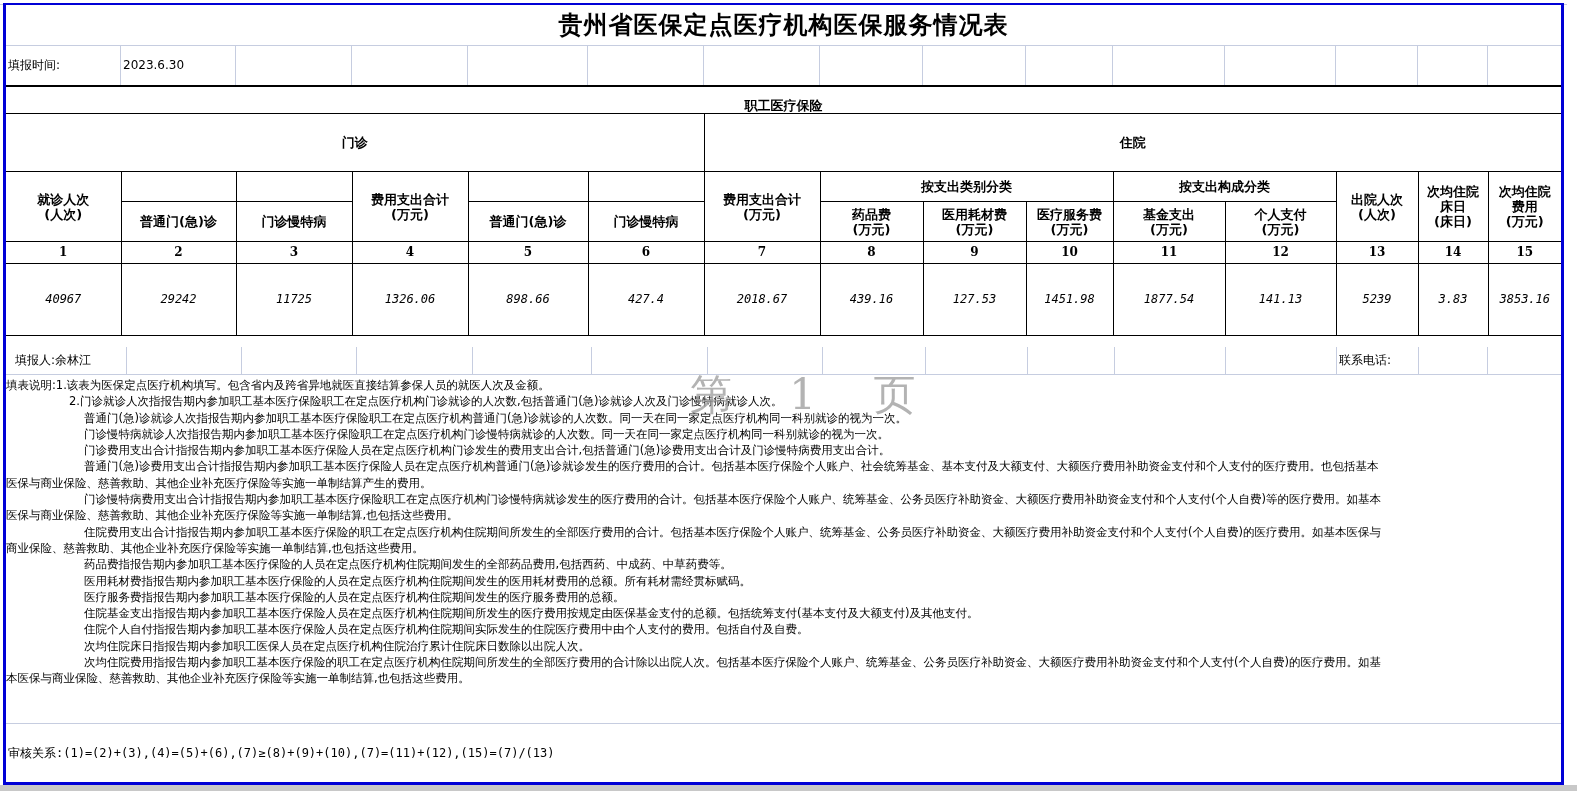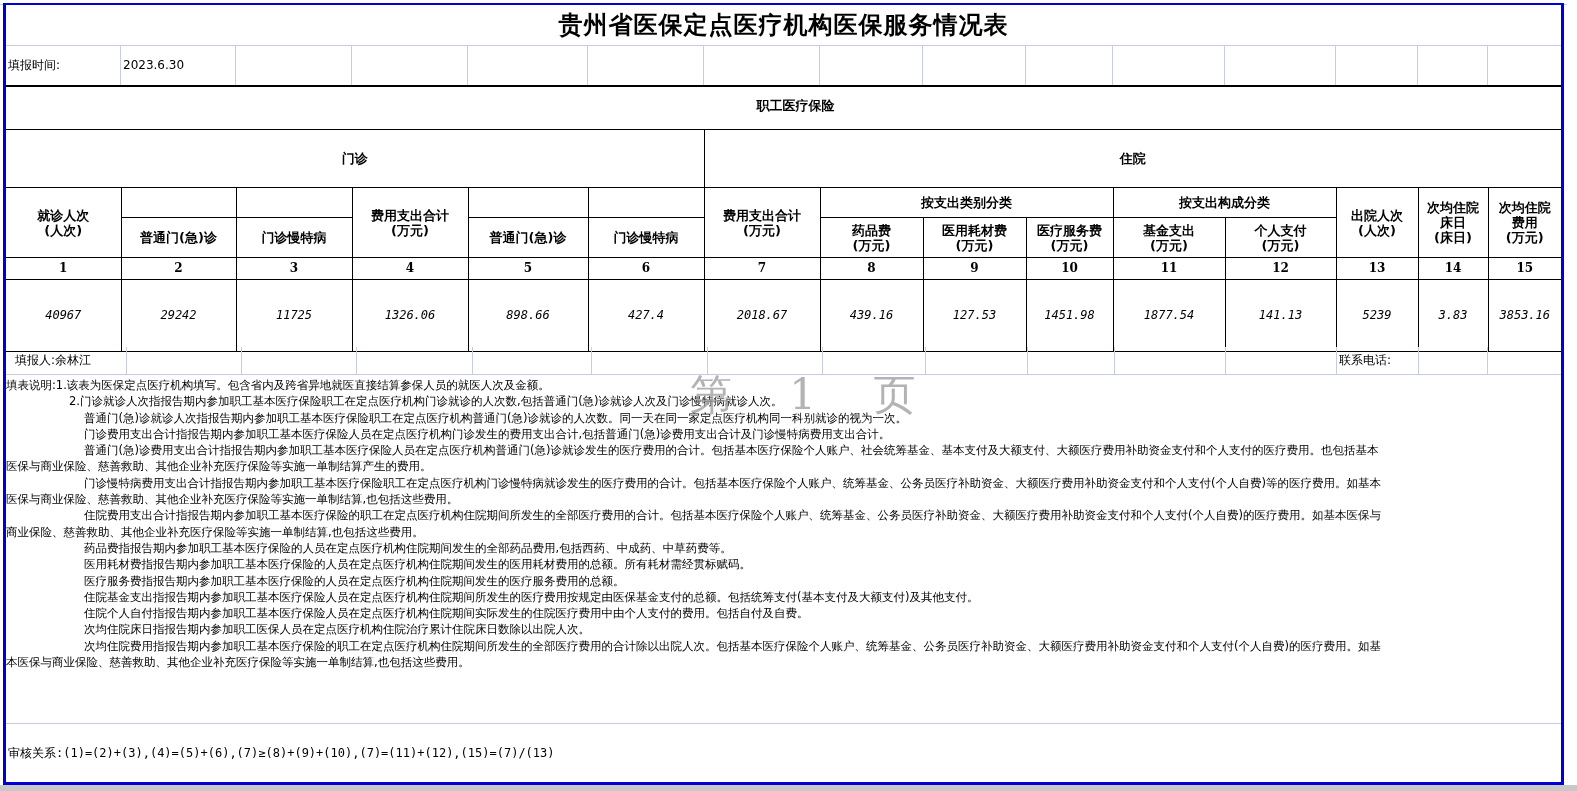--- a/index.html
+++ b/index.html
@@ -10,23 +10,23 @@
            border:3px solid #0000d6; border-top-width:2px; box-sizing:border-box; background:#fff; }
   .bottom-strip { position:absolute; left:0; top:785px; width:1577px; height:6px; background:#c8c8c8; }
   .right-strip { position:absolute; left:1567px; top:0; width:10px; height:791px; background:#fff; }
   .gridrow { position:absolute; left:0; width:1555px; display:flex; box-sizing:border-box; }
   .gc { border-right:1px solid #c6cde0; box-sizing:border-box; height:100%; font-size:12px;
         display:flex; align-items:center; padding-left:2px; white-space:nowrap; }
   .title { position:absolute; left:0; top:0; width:1555px; height:40px; border-bottom:1px solid #c6cde0;
            display:flex; align-items:center; justify-content:center; font-family:"DejaVu Serif", serif;
            font-weight:bold; font-size:24px; letter-spacing:1px; }
   .hline { position:absolute; left:0; width:1555px; border-top:2px solid #000; }
-  .band { position:absolute; left:12px; width:1555px; display:flex; align-items:center; justify-content:center;
+  .band { position:absolute; left:0; width:1555px; display:flex; align-items:center; justify-content:center;
           font-size:13px; font-weight:bold; }
-  table.main { position:absolute; left:0; top:124px; border-collapse:collapse; table-layout:fixed; }
+  table.main { position:absolute; left:0; top:108px; border-collapse:collapse; table-layout:fixed; }
   table.main td { border:1px solid #000; text-align:center; vertical-align:middle; font-size:13px;
                   font-weight:bold; line-height:15px; padding:0; overflow:hidden; }
   table.main tr.nums td { font-family:"DejaVu Serif", serif; font-size:12px; }
   table.main tr.vals td { font-weight:normal; font-family:"DejaVu Sans Mono", monospace; font-size:12px; }
   .notes { position:absolute; left:0; top:372px; width:1555px; font-size:11.5px; line-height:16.3px; }
   .notes .ln { white-space:nowrap; overflow:hidden; }
   .ind1 { padding-left:63px; }
   .ind2 { padding-left:78px; }
   .watermark { position:absolute; left:684px; top:362px; font-family:"DejaVu Serif", serif; font-size:42px;
                color:#9a9a9a; letter-spacing:22px; opacity:0.75; pointer-events:none; }
@@ -199,20 +199,21 @@
     <div class="gc" style="width:111px;"></div>
     <div class="gc" style="width:82px;">联系电话:</div>
     <div class="gc" style="width:70px;"></div>
     <div class="gc" style="width:73px;border-right:none;"></div>
   </div>
 
   <div class="notes">
     <div class="ln">填表说明:1.该表为医保定点医疗机构填写。包含省内及跨省异地就医直接结算参保人员的就医人次及金额。</div>
     <div class="ln ind1">2.门诊就诊人次指报告期内参加职工基本医疗保险职工在定点医疗机构门诊就诊的人次数,包括普通门(急)诊就诊人次及门诊慢特病就诊人次。</div>
     <div class="ln ind2">普通门(急)诊就诊人次指报告期内参加职工基本医疗保险职工在定点医疗机构普通门(急)诊就诊的人次数。同一天在同一家定点医疗机构同一科别就诊的视为一次。</div>
+    <div class="ln ind2">门诊慢特病就诊人次指报告期内参加职工基本医疗保险职工在定点医疗机构门诊慢特病就诊的人次数。同一天在同一家定点医疗机构同一科别就诊的视为一次。</div>
     <div class="ln ind2">门诊费用支出合计指报告期内参加职工基本医疗保险人员在定点医疗机构门诊发生的费用支出合计,包括普通门(急)诊费用支出合计及门诊慢特病费用支出合计。</div>
     <div class="ln ind2">普通门(急)诊费用支出合计指报告期内参加职工基本医疗保险人员在定点医疗机构普通门(急)诊就诊发生的医疗费用的合计。包括基本医疗保险个人账户、社会统筹基金、基本支付及大额支付、大额医疗费用补助资金支付和个人支付的医疗费用。也包括基本</div>
     <div class="ln">医保与商业保险、慈善救助、其他企业补充医疗保险等实施一单制结算产生的费用。</div>
     <div class="ln ind2">门诊慢特病费用支出合计指报告期内参加职工基本医疗保险职工在定点医疗机构门诊慢特病就诊发生的医疗费用的合计。包括基本医疗保险个人账户、统筹基金、公务员医疗补助资金、大额医疗费用补助资金支付和个人支付(个人自费)等的医疗费用。如基本</div>
     <div class="ln">医保与商业保险、慈善救助、其他企业补充医疗保险等实施一单制结算,也包括这些费用。</div>
     <div class="ln ind2">住院费用支出合计指报告期内参加职工基本医疗保险的职工在定点医疗机构住院期间所发生的全部医疗费用的合计。包括基本医疗保险个人账户、统筹基金、公务员医疗补助资金、大额医疗费用补助资金支付和个人支付(个人自费)的医疗费用。如基本医保与</div>
     <div class="ln">商业保险、慈善救助、其他企业补充医疗保险等实施一单制结算,也包括这些费用。</div>
     <div class="ln ind2">药品费指报告期内参加职工基本医疗保险的人员在定点医疗机构住院期间发生的全部药品费用,包括西药、中成药、中草药费等。</div>
     <div class="ln ind2">医用耗材费指报告期内参加职工基本医疗保险的人员在定点医疗机构住院期间发生的医用耗材费用的总额。所有耗材需经贯标赋码。</div>
     <div class="ln ind2">医疗服务费指报告期内参加职工基本医疗保险的人员在定点医疗机构住院期间发生的医疗服务费用的总额。</div>

